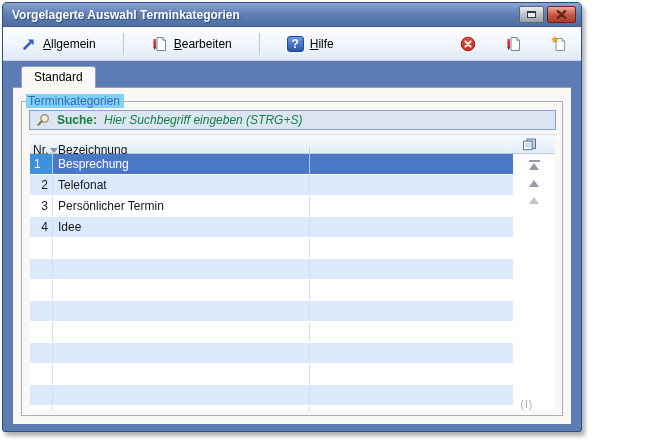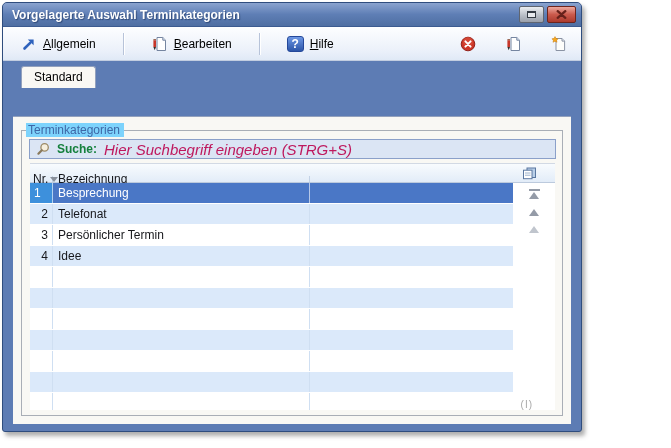--- a/index.html
+++ b/index.html
@@ -49,21 +49,21 @@
   .tb-spacer { flex: 1; }
   .tb-icon-btn { padding: 3px; margin-left: 9px; display: flex; cursor: pointer; }
   .help-badge {
     width: 17px; height: 16px; border: 1px solid #24489a; border-radius: 3px;
     background: linear-gradient(#6d97e4, #2c55a8);
     color: #fff; font-weight: bold; font-size: 12px;
     display: flex; align-items: center; justify-content: center;
   }
 
   
-  .client { flex: 1; display: flex; flex-direction: column; padding: 5px 10px 7px 10px; min-height: 0; gap: 29px; }
+  .client { flex: 1; display: flex; flex-direction: column; padding: 5px 10px 7px 10px; min-height: 0; }
   .tabstrip { height: 21px; flex: 0 0 21px; display: flex; padding-left: 8px; }
   .tab-active {
     background: #f9f8f4; border: 1px solid #93a1bd; border-bottom: none;
     border-radius: 3px 3px 0 0; padding: 3px 12px 0 12px;
     font-size: 12px; color: #000; margin-bottom: -1px; z-index: 2; cursor: pointer;
   }
   .panel {
     flex: 1; background: #f9f8f4; border-top: 1px solid #93a1bd;
     position: relative; padding: 13px 8px 8px 8px; min-height: 0;
   }
@@ -76,21 +76,21 @@
   }
   .groupbox-content { position: absolute; left: 7px; right: 6px; top: 8px; bottom: 5px; display: flex; flex-direction: column; }
 
   
   .searchbar {
     height: 20px; flex: 0 0 20px; margin-bottom: 4px;
     background: #dbe5f4; border: 1px solid #8ba0c9;
     display: flex; align-items: center; padding: 0 6px; gap: 7px; cursor: text;
   }
   .search-label { font-size: 12px; font-weight: bold; color: #15803d; }
-  .search-placeholder { font-size: 15px; font-style: italic; color: #be185d; }
+  .search-placeholder { font-size: 12px; font-style: italic; color: #15803d; }
 
   
   .tablewrap { flex: 1; position: relative; background: #fff; display: flex; flex-direction: column; min-height: 0; margin: 0 1px; }
   .thead {
     height: 20px; flex: 0 0 20px; display: flex; align-items: stretch;
     background: linear-gradient(#f8fbfe, #e2ecf8); border-top: 1px solid #d2d9e4; border-bottom: 1px solid #bccadd;
     font-size: 12px; color: #14161c;
   }
   .th { display: flex; align-items: center; margin-top: 12px; }
   .th-nr { width: 23px; padding-left: 3px; border-right: 1px solid #c3d2e6; }

